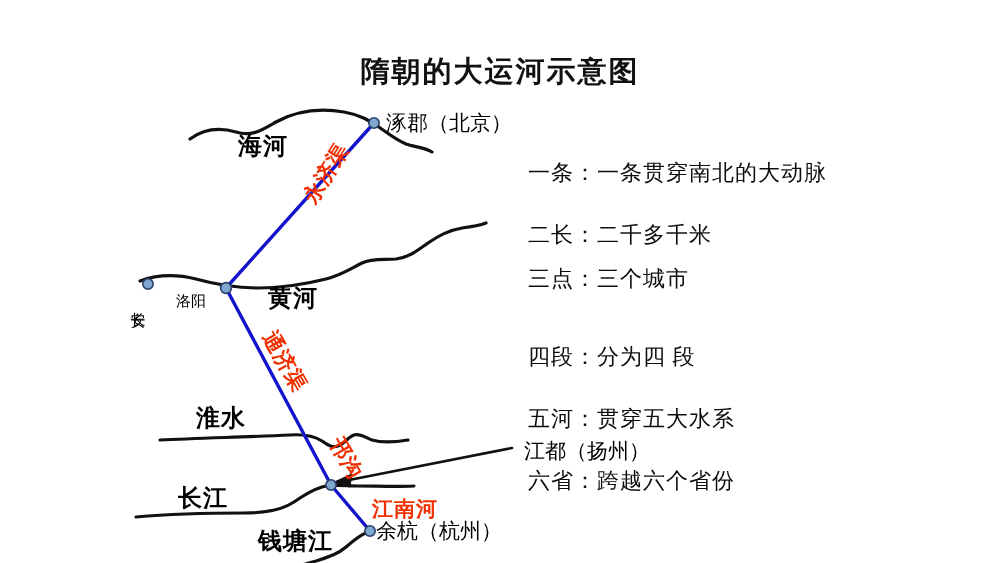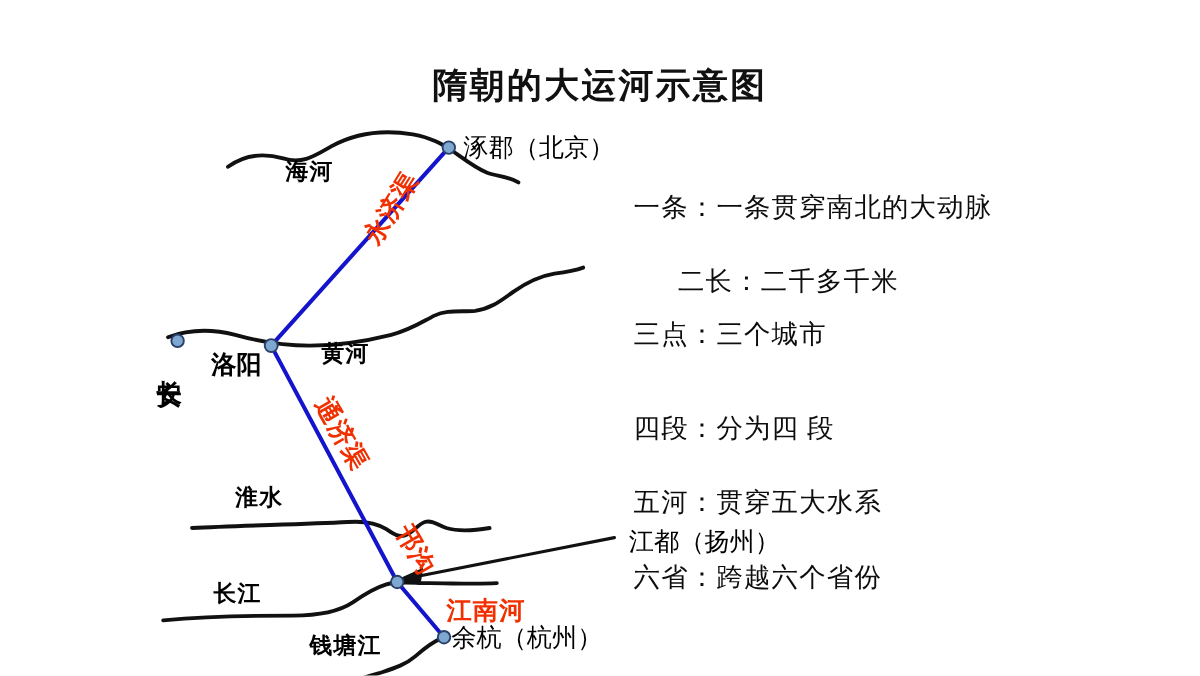--- a/index.html
+++ b/index.html
@@ -42,31 +42,31 @@
   }
   .lbl {
     position: absolute;
     white-space: nowrap;
     font-family: "Liberation Serif", "DejaVu Serif", serif;
     color: #000000;
     line-height: 1;
   }
   .river-name {
     font-weight: 700;
-    font-size: 19px;
+    font-size: 24px;
     letter-spacing: 1px;
   }
   .city-name {
     font-weight: 400;
     font-size: 21px;
     letter-spacing: 0px;
   }
   .city-name-b {
-    font-weight: 700;
-    font-size: 21px;
+    font-weight: 400;
+    font-size: 15px;
   }
   .canal-name {
     font-weight: 700;
     font-size: 21px;
     color: #f03000;
     letter-spacing: 1px;
   }
   .vert {
     writing-mode: vertical-rl;
     text-orientation: upright;
@@ -162,21 +162,21 @@
   <div class="lbl canal-name" style="left:277px; top:312px; transform-origin: left top; transform: rotate(60deg);">通济渠</div>
 
   <div class="lbl canal-name" style="left:344px; top:418px; transform-origin: left top; transform: rotate(60deg);">邗沟</div>
 
   <div class="lbl canal-name" style="left:372px; top:483px;">江南河</div>
 
   <div class="facts">
     <div class="fact" style="margin-bottom:32px;">
       <span class="k">一条：</span><span class="v">一条贯穿南北的大动脉</span>
     </div>
-    <div class="fact" style="margin-bottom:14px;margin-left:37px;">
+    <div class="fact" style="margin-bottom:14px;">
       <span class="k">二长：</span><span class="v">二千多千米</span>
     </div>
     <div class="fact" style="margin-bottom:48px;">
       <span class="k">三点：</span><span class="v">三个城市</span>
     </div>
     <div class="fact" style="margin-bottom:32px;">
       <span class="k">四段：</span><span class="v">分为四 段</span>
     </div>
     <div class="fact" style="margin-bottom:32px;">
       <span class="k">五河：</span><span class="v">贯穿五大水系</span>

